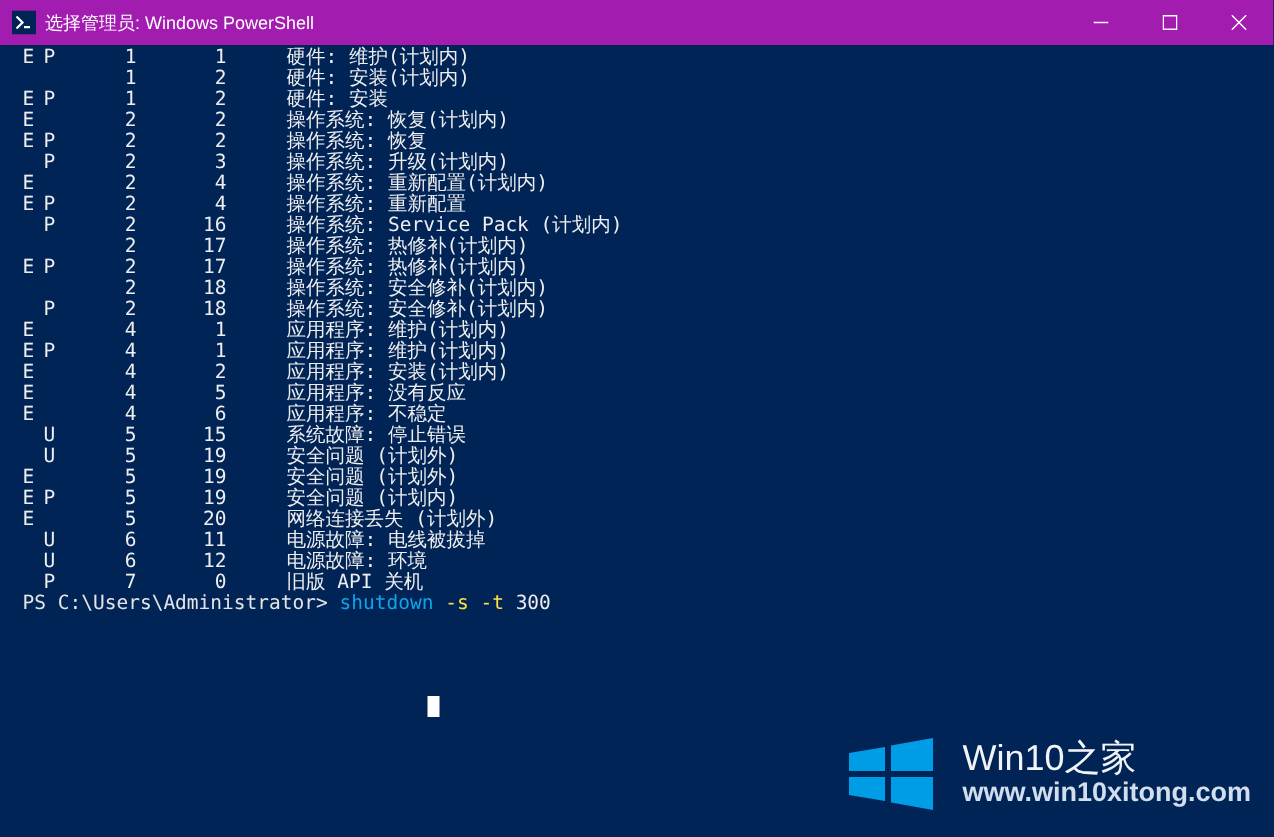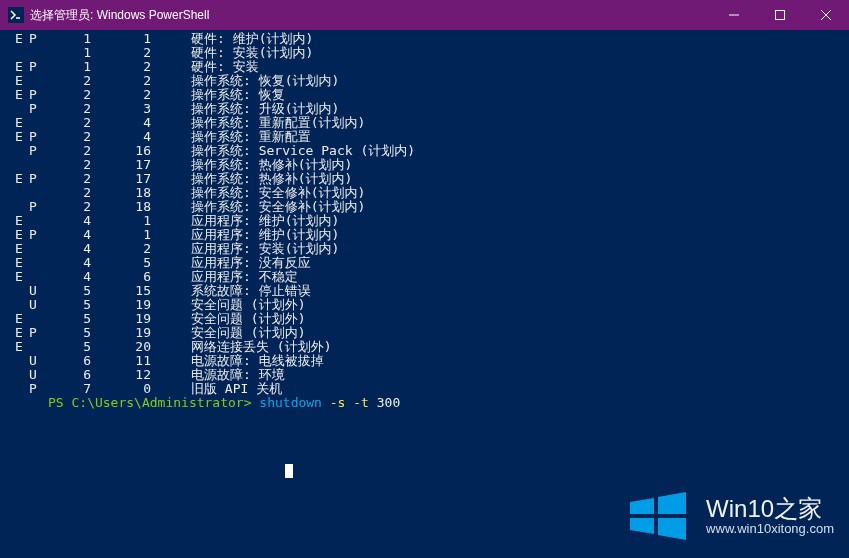--- a/index.html
+++ b/index.html
@@ -8,21 +8,21 @@
     height: 558px;
     background: #012456;
     font-family: "NSimSun", "SimSun", "Consolas", monospace;
     font-size: 13px;
     color: #ffffff;
     overflow: hidden;
     position: relative;
   }
   .titlebar {
     height: 30px;
-    background: #701a75;
+    background: #a21caf;
     display: flex;
     align-items: center;
     padding-left: 8px;
     color: #fff;
     font-family: "Microsoft YaHei", "Segoe UI", sans-serif;
     font-size: 12px;
   }
   .titlebar .icon {
     width: 16px;
     height: 16px;
@@ -53,21 +53,21 @@
     color: #eeeeee;
   }
   .row { display: block; }
   .c0 { display: inline-block; width: 14px; }
   .c1 { display: inline-block; width: 14px; }
   .c2 { display: inline-block; width: 48px; text-align: right; }
   .c3 { display: inline-block; width: 60px; text-align: right; }
   .c4 { display: inline-block; width: 40px; }
   .c5 { display: inline-block; }
   .prompt-line { margin-top: 0; }
-  .prompt { color: #84cc16; margin-left: 33px; }
+  .prompt { color: #e5e5e5; }
   .cmd-yellow { color: #0ea5e9; }
   .cmd-gray { color: #fde047; }
   .cursor {
     position: absolute;
     left: 285px;
     top: 464px;
     width: 8px;
     height: 14px;
     background: #ffffff;
   }
@@ -90,22 +90,23 @@
     flex-direction: column;
     line-height: 1.1;
   }
   .watermark .wm-title {
     font-family: "Microsoft YaHei", sans-serif;
     font-size: 24px;
     font-weight: 500;
   }
   .watermark .wm-url {
     font-family: "Microsoft YaHei", sans-serif;
-    font-size: 13px;
+    font-size: 18px;
     color: #dce8f6;
+    font-weight: bold;
   }
 </style>
 </head>
 <body>
 
 <div class="titlebar">
   <span class="icon">
     <svg viewBox="0 0 16 16">
         <rect width="16" height="16" fill="#012456"></rect>
         <path d="M3 4 L7 8 L3 12" stroke="#fff" stroke-width="1.5" fill="none"></path>

